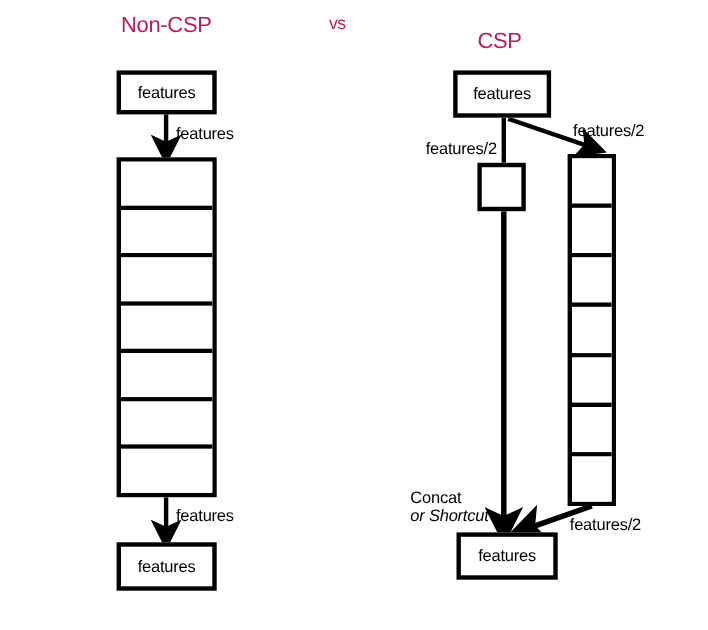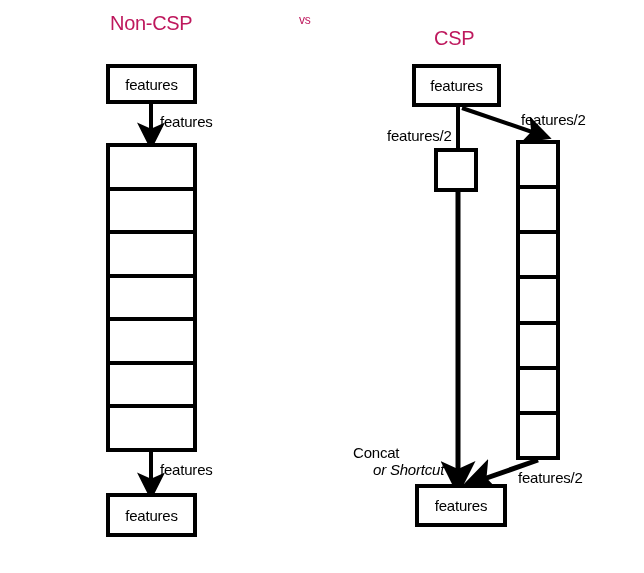--- a/index.html
+++ b/index.html
@@ -73,21 +73,21 @@
     height: 573px;
     pointer-events: none;
   }
 </style>
 </head>
 <body>
 
 <div id="diagram-root">
 
   <div class="title" style="left:110px; top:12px;">Non-CSP</div>
-  <div class="title" style="left:299px; top:13px; font-size:12px;">vs</div>
+  <div class="title" style="left:299px; top:13px; font-size:16px;">vs</div>
   <div class="title" style="left:434px; top:12px;margin-top:15px;">CSP</div>
 
   <svg class="svg-layer" viewBox="0 0 644 573">
     <defs>
       <marker id="arrowhead" markerWidth="7" markerHeight="7" refX="3.4" refY="3.5" orient="auto" markerUnits="strokeWidth">
         <path d="M0,0 L7,3.5 L0,7 L1.6,3.5 Z" fill="#000000"></path>
       </marker>
       <marker id="arrowheadDiag" markerWidth="7" markerHeight="7" refX="3.4" refY="3.5" orient="auto" markerUnits="strokeWidth">
         <path d="M0,0 L7,3.5 L0,7 L1.6,3.5 Z" fill="#000000"></path>
       </marker>
@@ -143,21 +143,21 @@
   <div class="stack" style="left:516px; top:140px; width:44px; height:320px;">
     <div class="stack-cell"></div>
     <div class="stack-cell"></div>
     <div class="stack-cell"></div>
     <div class="stack-cell"></div>
     <div class="stack-cell"></div>
     <div class="stack-cell"></div>
     <div class="stack-cell"></div>
   </div>
 
-  <div class="edge-label" style="left:353px; top:444px;">Concat</div>
+  <div class="edge-label" style="left:373px; top:444px;">Concat</div>
 
   <div class="edge-label" style="left:373px; top:461px;font-style:italic;">or Shortcut</div>
 
   <div class="edge-label" style="left:518px; top:469px;">features/2</div>
 
   <div class="box" style="left:415px; top:484px; width:92px; height:43px;">
     <span class="box-label">features</span>
   </div>
 
 </div>

